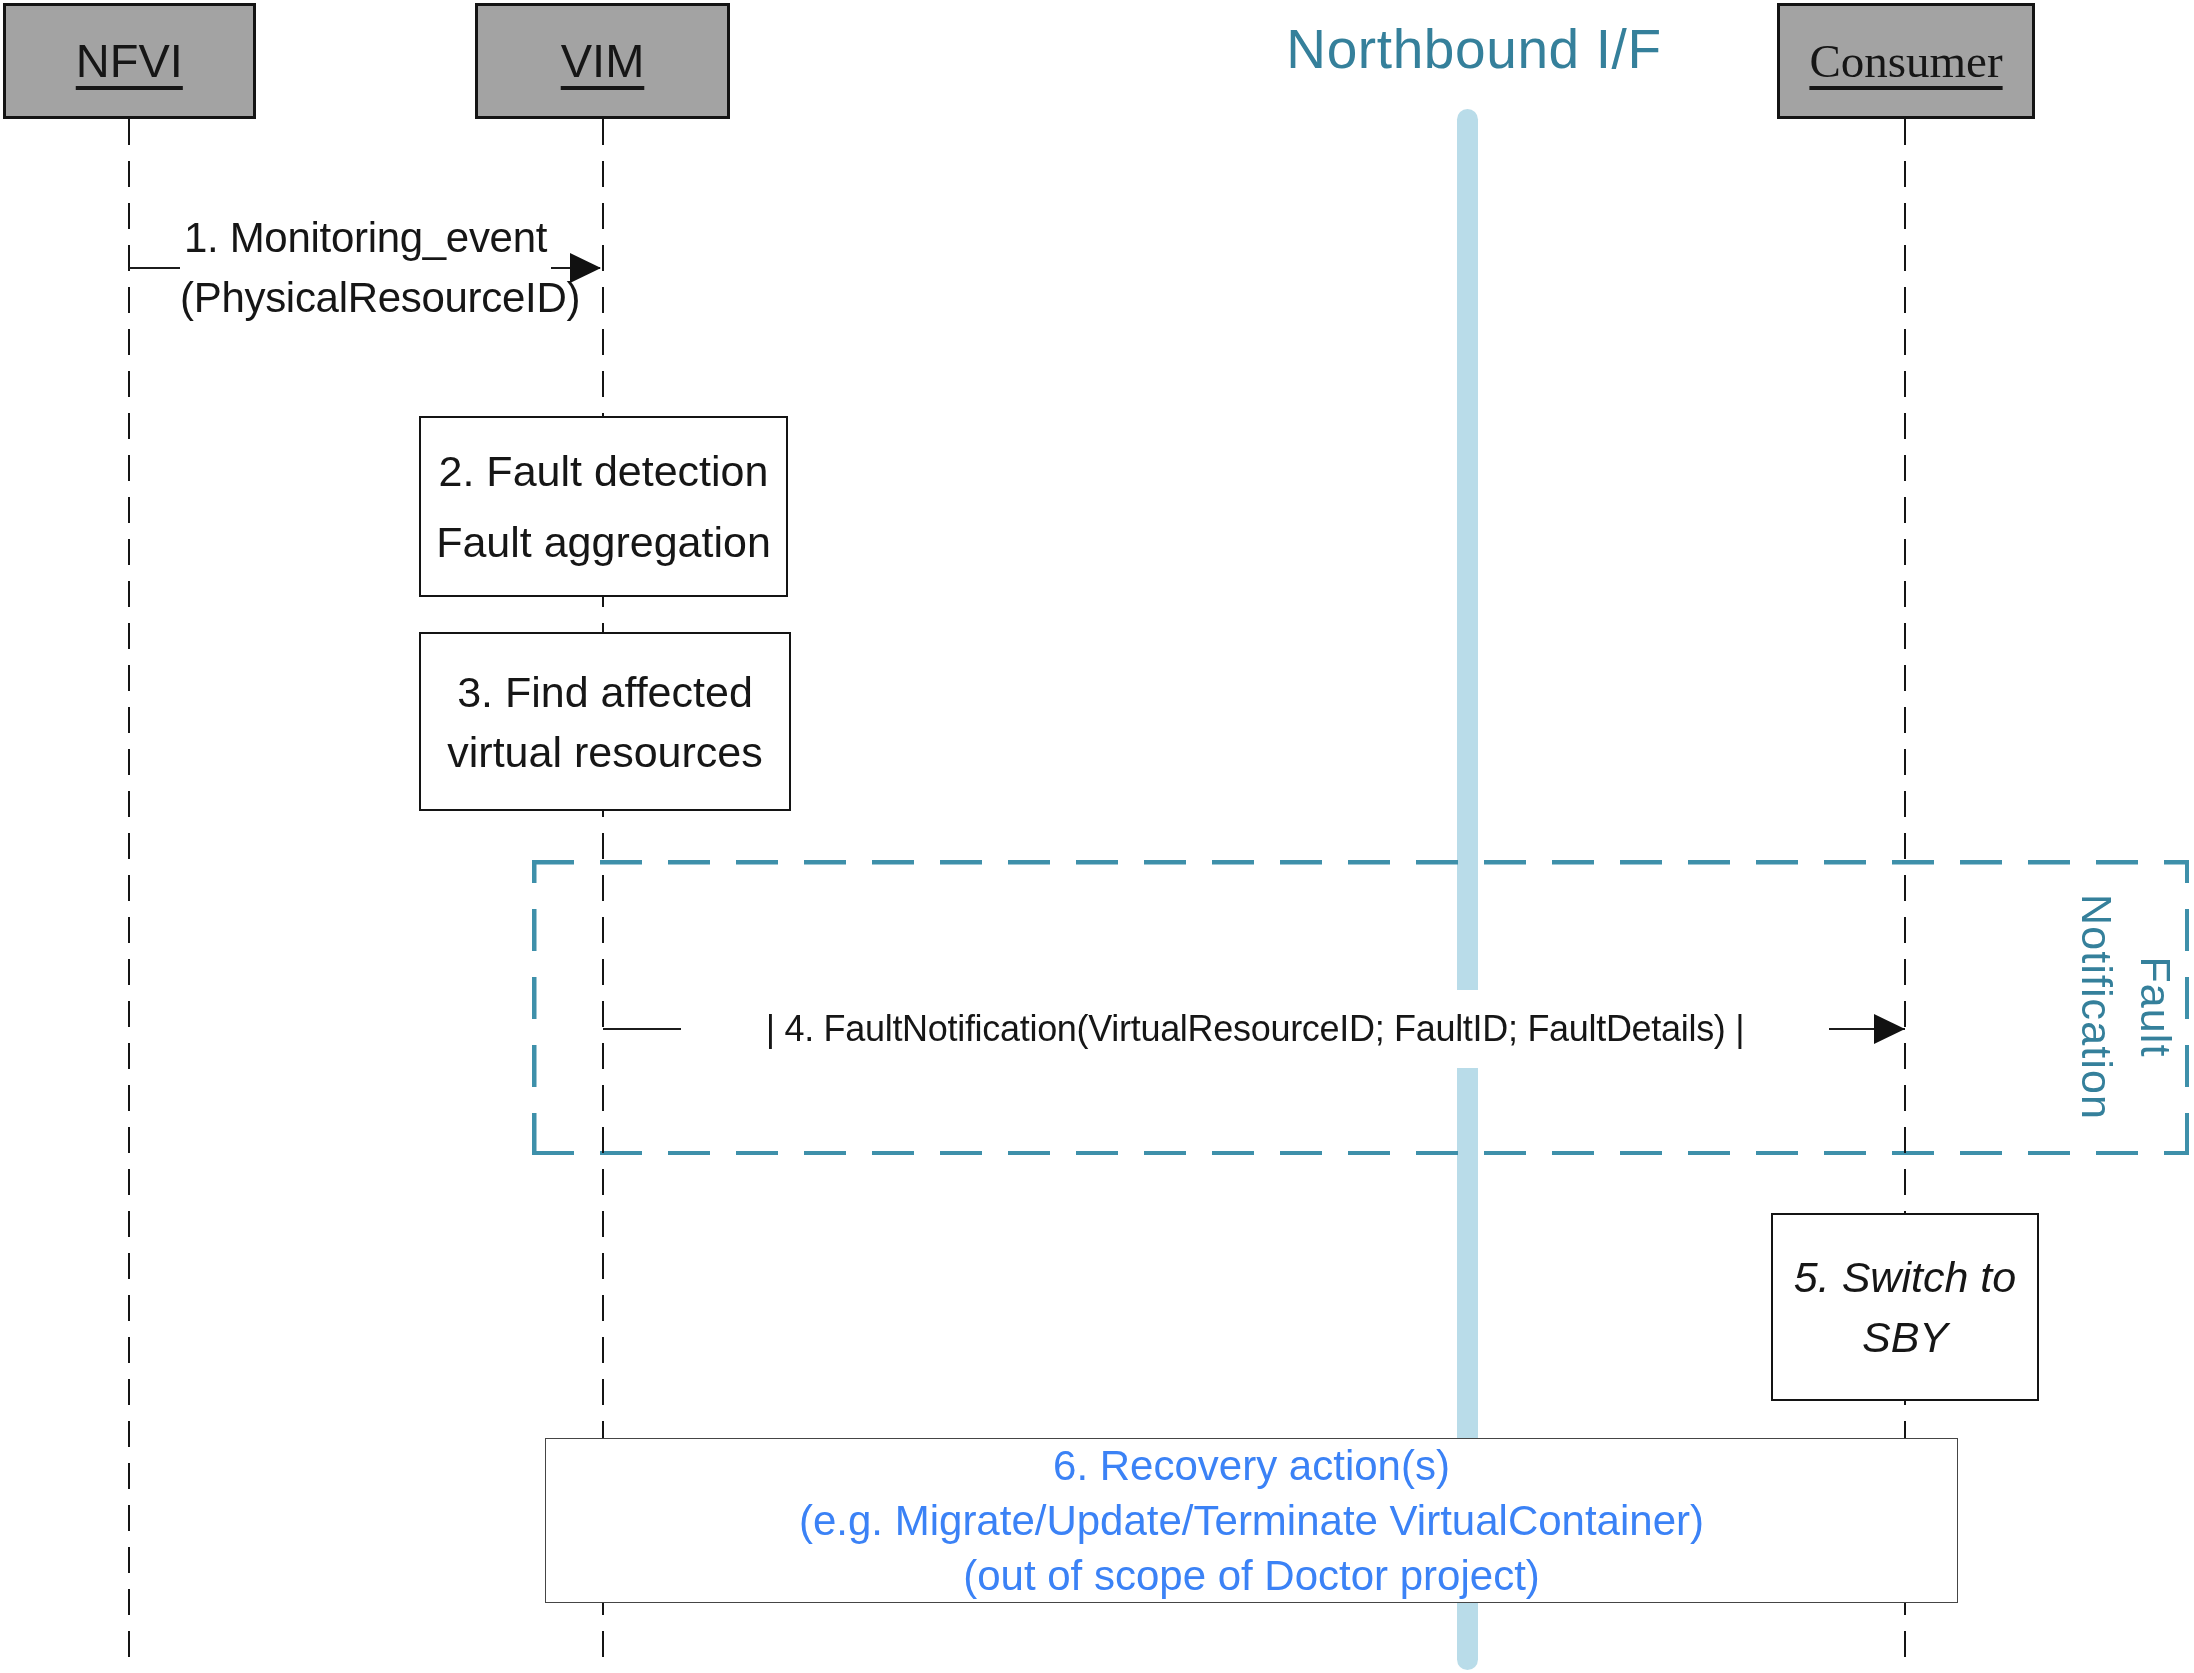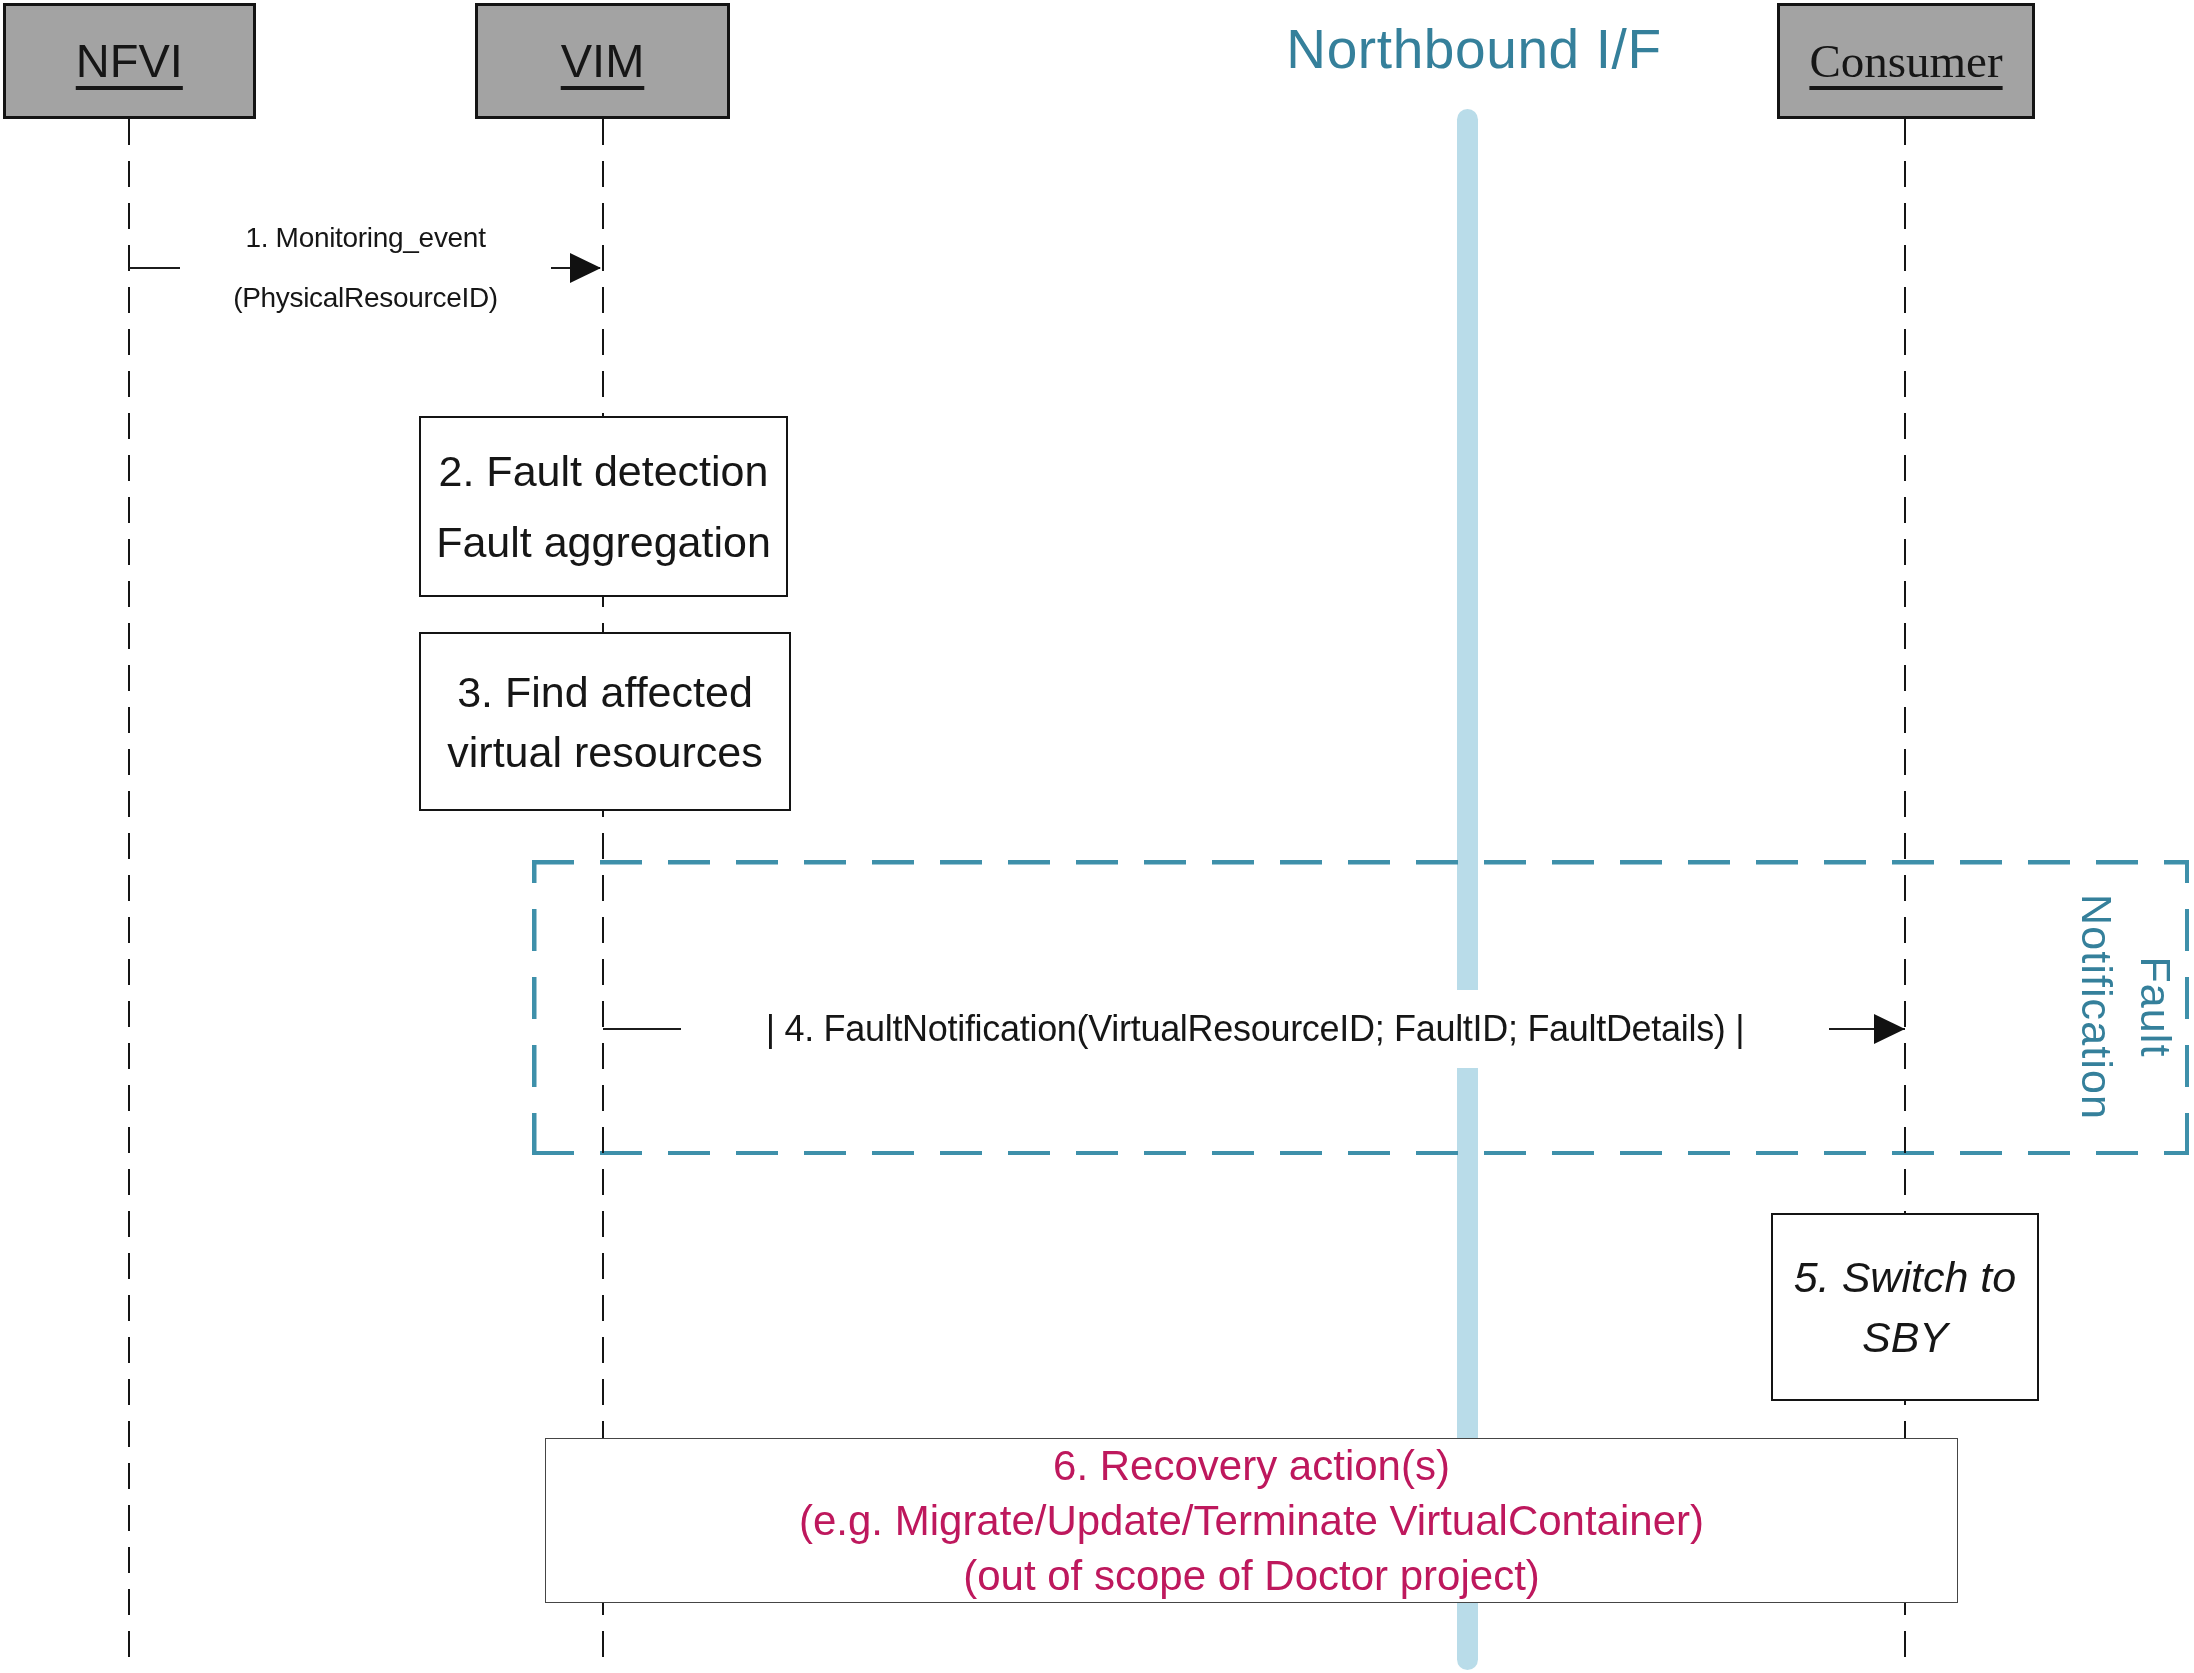--- a/index.html
+++ b/index.html
@@ -45,33 +45,33 @@
   .m1-line{left:129px;top:267px;width:471px;}
   .m4-line{left:603px;top:1028px;width:1302px;}
   .arrowhead{position:absolute;width:0;height:0;
     border-top:15px solid transparent;border-bottom:15px solid transparent;
     border-left:31px solid #111111;}
   .m1-arrow{left:570px;top:253px;}
   .m4-arrow{left:1874px;top:1014px;}
 
   
   .mlabel{position:absolute;background:#ffffff;text-align:center;letter-spacing:-0.3px;}
-  .m1-label{left:180px;top:208px;width:371px;font-size:28px;line-height:60px;}
+  .m1-label{left:180px;top:208px;width:371px;font-size:42px;line-height:60px;}
   .m4-label{left:681px;top:990px;width:1148px;height:78px;font-size:36px;
     display:flex;align-items:center;justify-content:center;}
 
   
   .step{position:absolute;background:#ffffff;border:2.3px solid #141414;box-sizing:border-box;
     display:flex;flex-direction:column;align-items:center;justify-content:center;
     text-align:center;font-size:43px;line-height:60px;}
   .step2{left:419px;top:416px;width:369px;height:181px;gap:11px;}
   .step3{left:419px;top:632px;width:372px;height:179px;}
   .step5{left:1771px;top:1213px;width:268px;height:188px;font-style:italic;}
   .step6{left:545px;top:1438px;width:1413px;height:165px;border:1.7px solid #454545;
-    color:#be185d;font-size:42px;line-height:55px;}
+    color:#3b82f6;font-size:42px;line-height:55px;}
 </style>
 </head>
 <body>
 
 <div class="stage">
 
   <div class="nb-line"></div>
 
   <div class="frame"></div>
 

